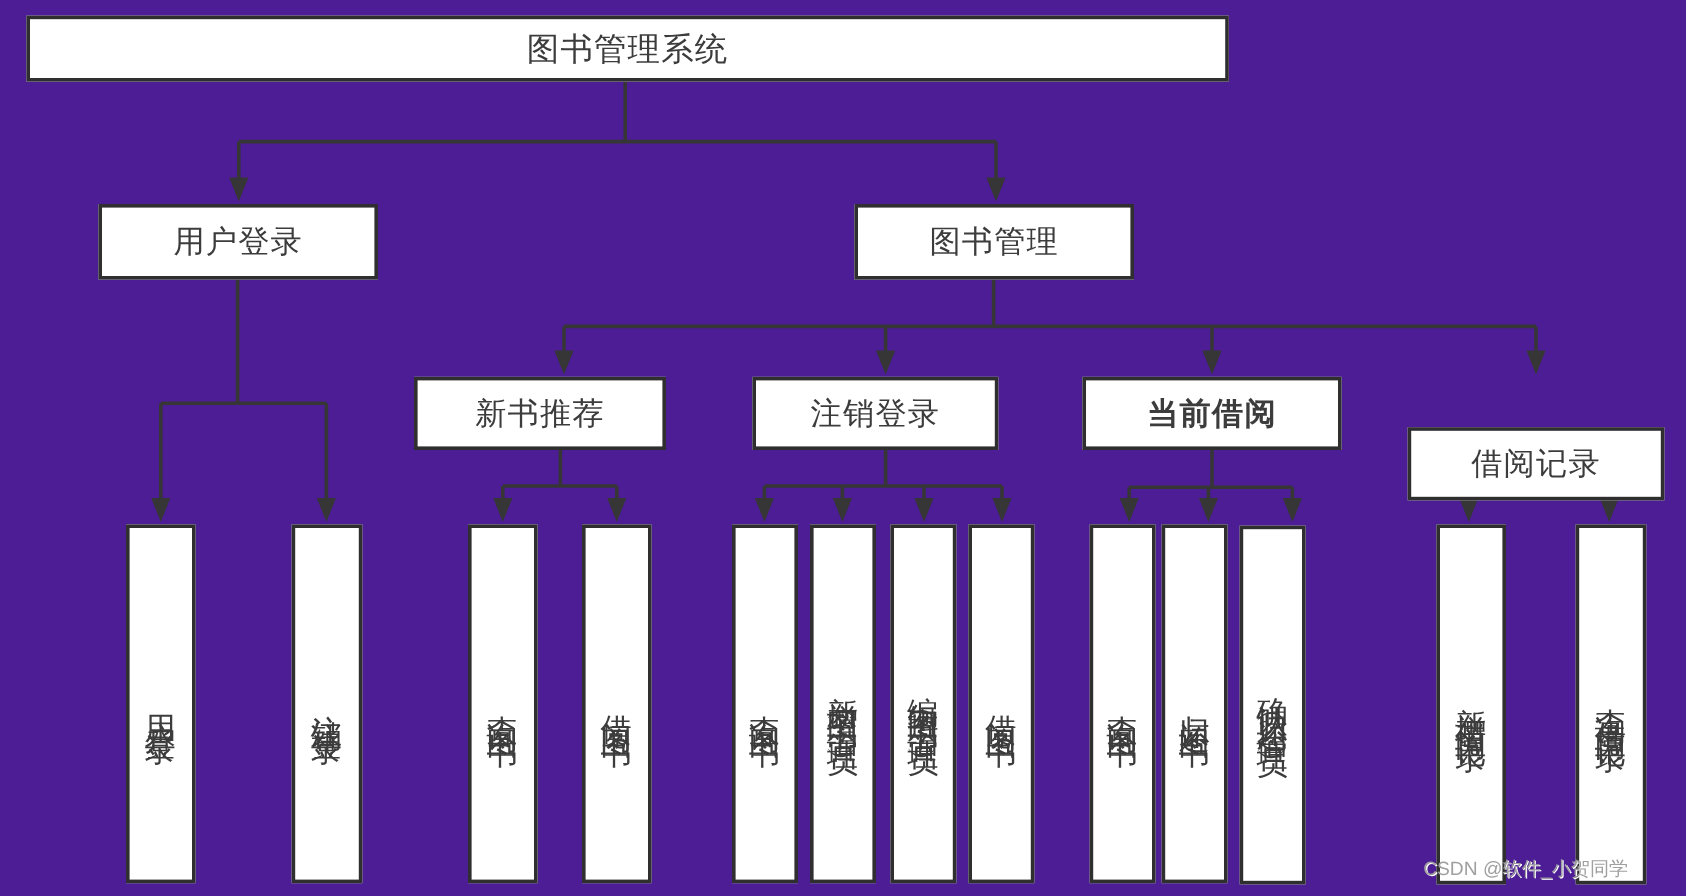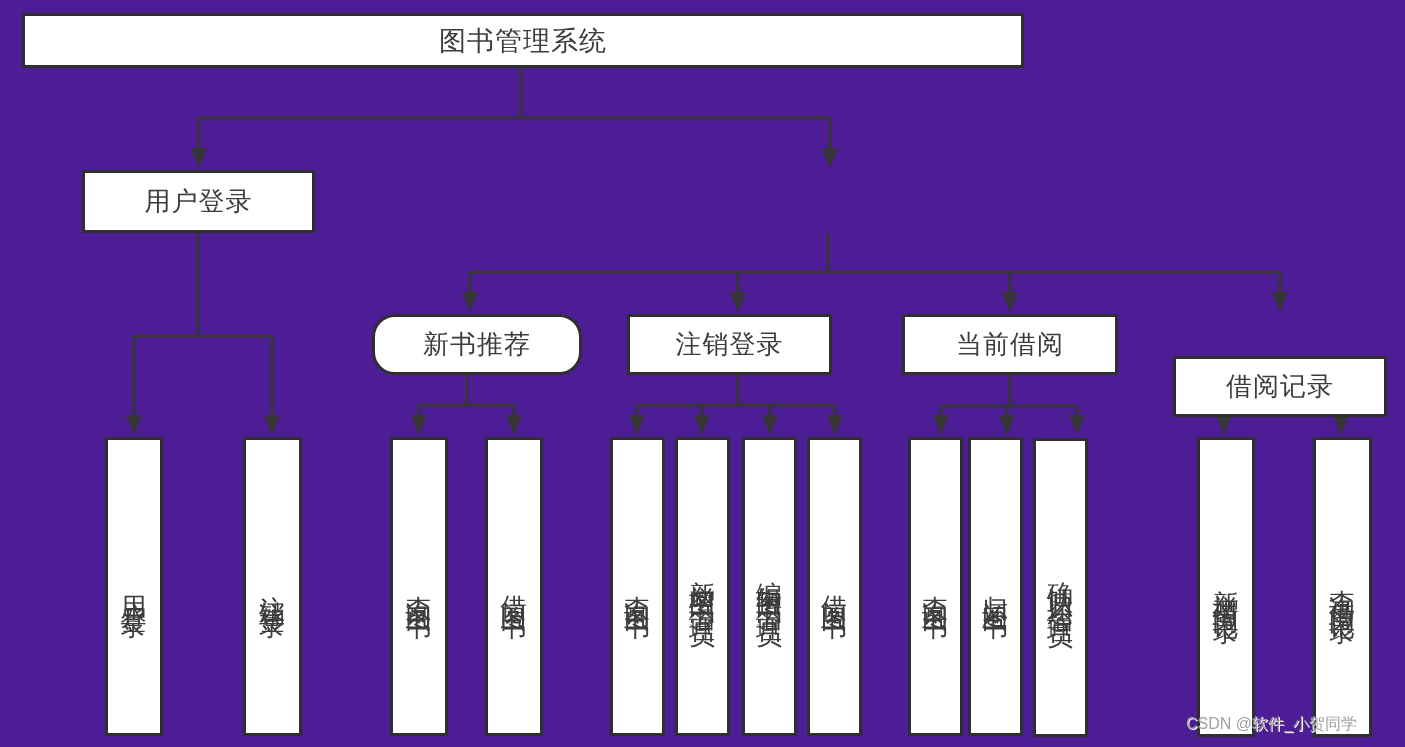--- a/index.html
+++ b/index.html
@@ -88,28 +88,31 @@
     </g>
   </svg>
 
   <div class="node hbox title" style="left:22px;top:13px;width:1002px;height:55px;">
     <span>图书管理系统</span>
   </div>
 
   <div class="node hbox" style="left:82px;top:170px;width:233px;height:63px;">
     <span>用户登录</span>
   </div>
+  <div class="node hbox" style="left:712px;top:170px;width:233px;height:63px;">
+    <span>图书管理</span>
+  </div>
 
-  <div class="node hbox" style="left:372px;top:314px;width:210px;height:61px;border-radius:23px;">
+  <div class="node hbox" style="left:345px;top:314px;width:210px;height:61px;">
     <span>新书推荐</span>
   </div>
   <div class="node hbox" style="left:627px;top:314px;width:205px;height:61px;">
     <span>注销登录</span>
   </div>
-  <div class="node hbox" style="left:902px;top:314px;width:216px;height:61px;">
+  <div class="node hbox" style="left:902px;top:314px;width:216px;height:61px;font-weight:bold;">
     <span>当前借阅</span>
   </div>
   <div class="node hbox" style="left:1173px;top:314px;width:214px;height:61px;margin-top:42px;">
     <span>借阅记录</span>
   </div>
 
   <div class="node vbox" style="left:105px;top:437px;width:58px;height:299px;">
     <span class="vtext">用户登录</span>
   </div>
   <div class="node vbox" style="left:243px;top:437px;width:59px;height:299px;">

